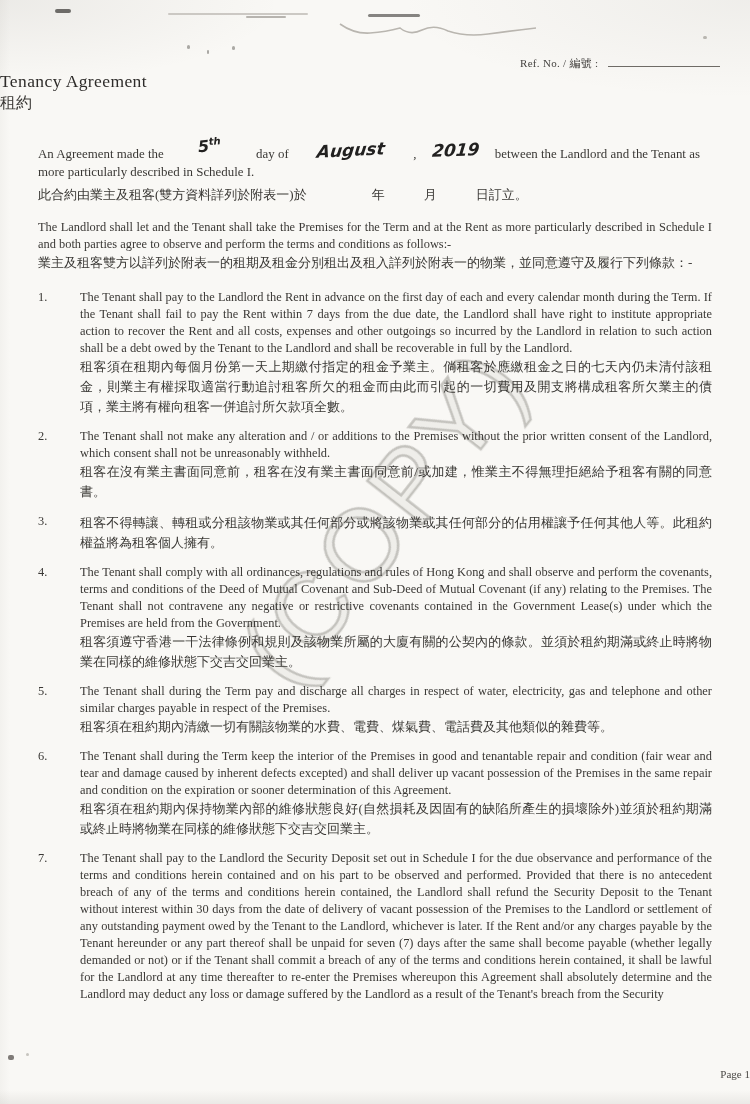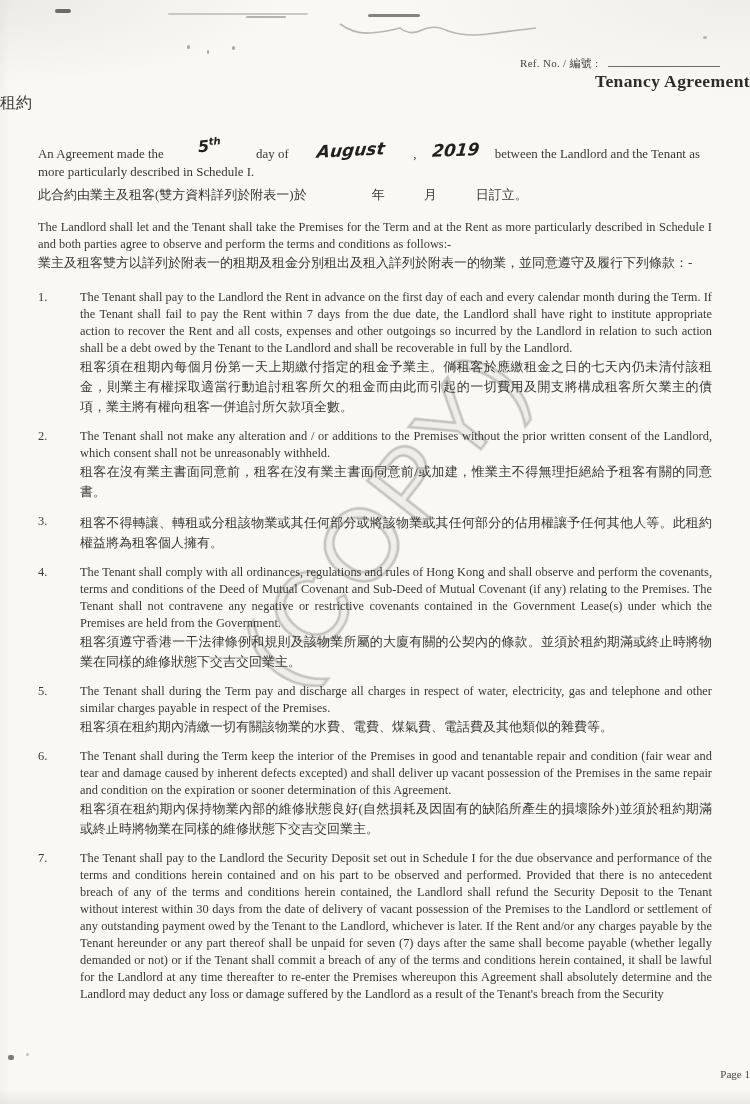--- a/index.html
+++ b/index.html
@@ -60,21 +60,21 @@
     font-size:11px; color:#454340; letter-spacing:.3px;
     white-space:nowrap;
   }
   .ref-blank {
     display:inline-block; width:112px; height:12px;
     border-bottom:1.4px solid #6e6b66; margin-left:10px;
     vertical-align:baseline;
   }
   .title-en {
     position:absolute; top:71px; left:0; width:100%;
-    text-align:right; font-size:17.5px; font-weight:bold;
+    text-align:left; font-size:17.5px; font-weight:normal;
     color:#2e2c2a; letter-spacing:.4px;
   }
   .title-zh {
     position:absolute; top:93px; left:0; width:100%;
     text-align:left; font-size:16px; color:#3a3835;
   }
 
   
   .flow {
     position:absolute; left:38px; top:140px; width:674px;

